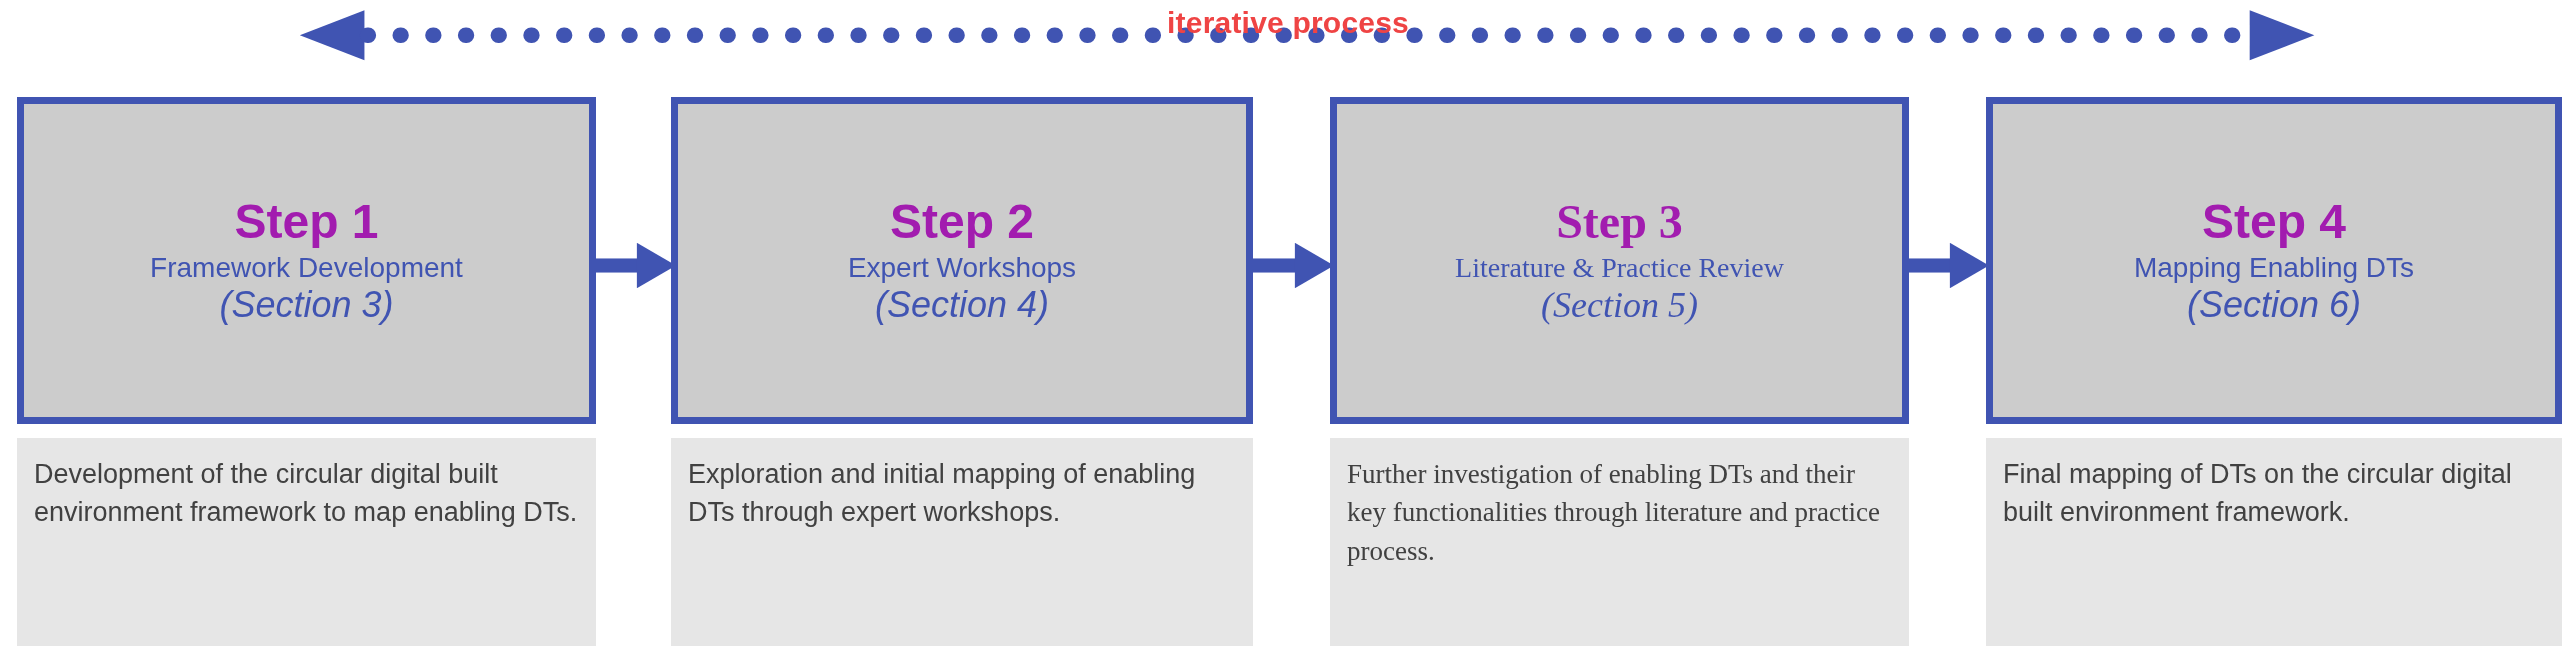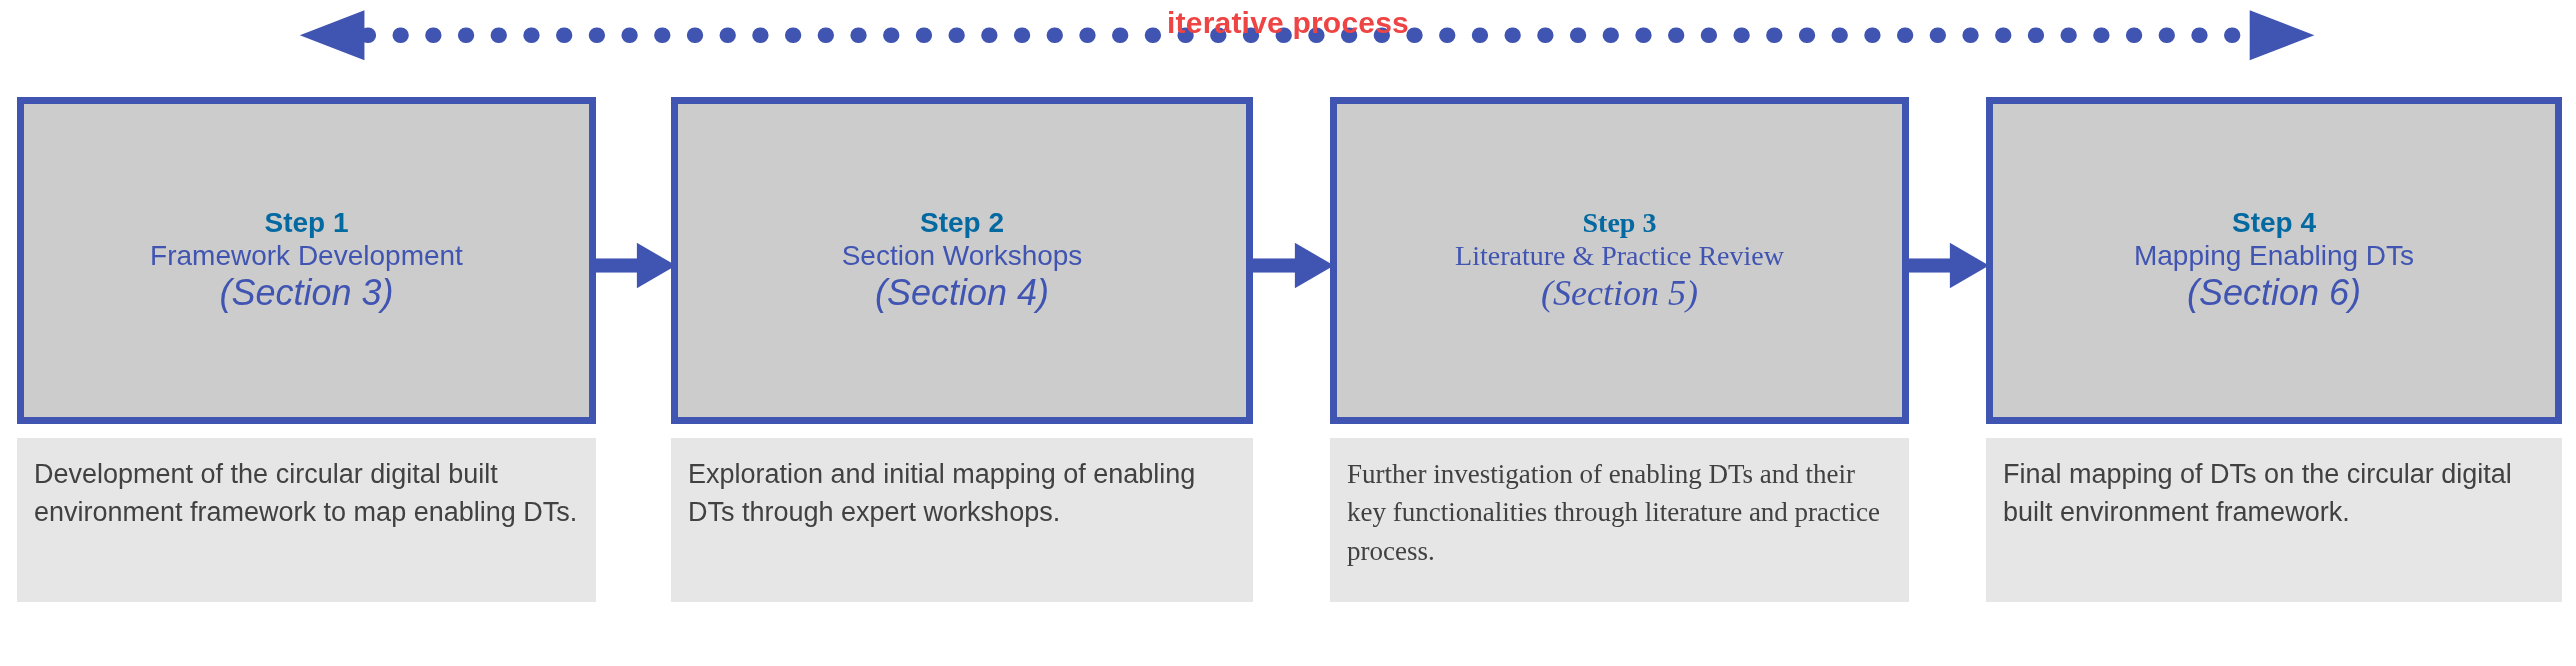--- a/index.html
+++ b/index.html
@@ -74,23 +74,23 @@
     background: #CCCCCC;
     border: 7px solid #4054B2;
     display: flex;
     flex-direction: column;
     align-items: center;
     justify-content: center;
     padding: 3.1px 7.8px;
   }
 
   .step-title {
-    font-size: 28px;
+    font-size: 48px;
     font-weight: 700;
-    color: #0369a1;
+    color: #a21caf;
     line-height: 1.18;
     text-align: center;
     white-space: nowrap;
   }
   .step-name {
     font-size: 28px;
     font-weight: 400;
     color: #4054B2;
     line-height: 1.18;
     text-align: center;
@@ -104,21 +104,21 @@
     line-height: 1.18;
     text-align: center;
     white-space: nowrap;
   }
 
   .step-desc {
     position: absolute;
     top: 438px;
     left: 0;
     right: 0;
-    height: 164px;
+    height: 208px;
     box-sizing: border-box;
     background: #E6E6E6;
     color: #414141;
     font-size: 27px;
     line-height: 1.42;
     padding: 17px 17px 21px 17px;
     text-align: left;
   }
 
   
@@ -160,21 +160,21 @@
     <div class="connector" style="left:593px; width:83px;">
       <svg width="83" height="55" viewBox="0 0 106 70">
         <rect x="0" y="26" width="68" height="18" fill="#4054B2"></rect>
         <polygon points="106,35 56,6 56,64" fill="#4054B2"></polygon>
       </svg>
     </div>
 
     <div class="step-col" style="left:671px; width:582px;border-radius:23px;">
       <div class="step-box">
         <div class="step-title">Step 2</div>
-        <div class="step-name">Section Workshops</div>
+        <div class="step-name">Expert Workshops</div>
         <div class="step-section">(Section 4)</div>
       </div>
       <div class="step-desc">Exploration and initial mapping of enabling DTs through expert workshops.</div>
     </div>
 
     <div class="connector" style="left:1251px; width:83px;">
       <svg width="83" height="55" viewBox="0 0 106 70">
         <rect x="0" y="26" width="68" height="18" fill="#4054B2"></rect>
         <polygon points="106,35 56,6 56,64" fill="#4054B2"></polygon>
       </svg>

